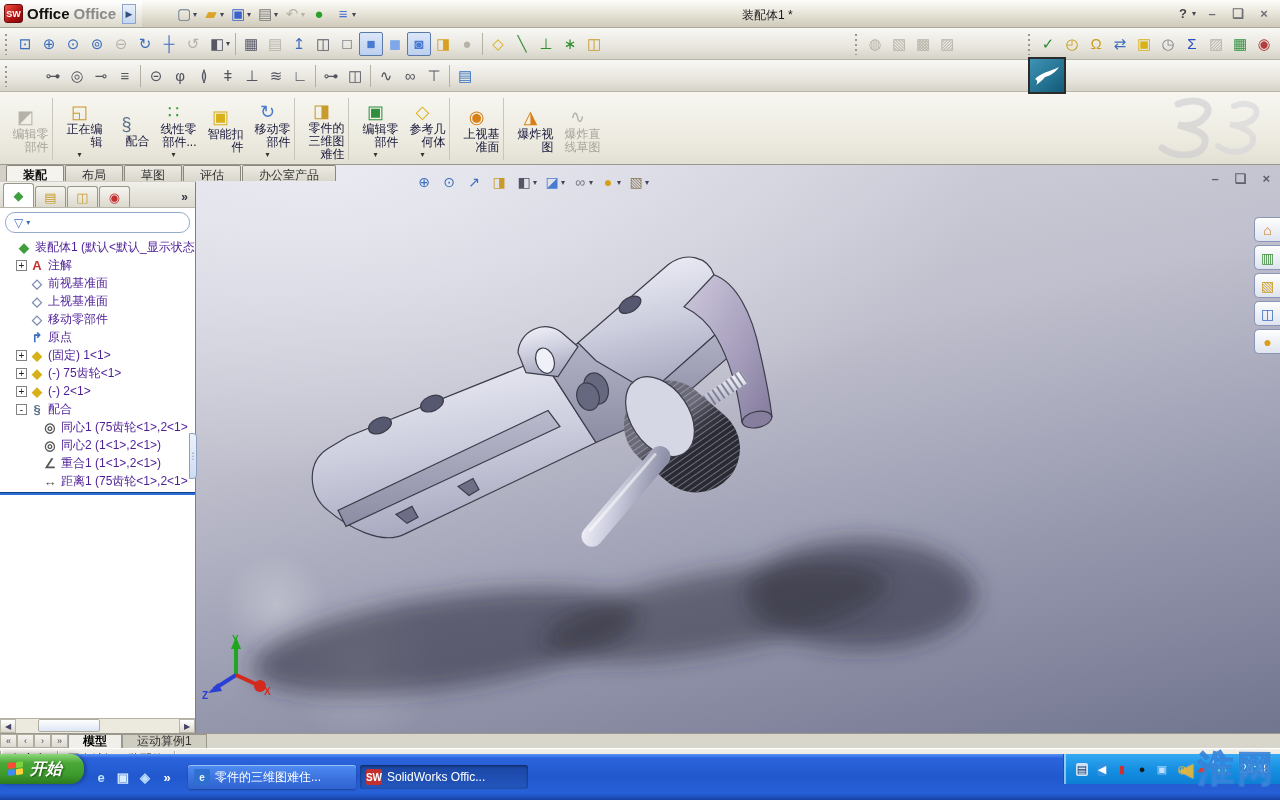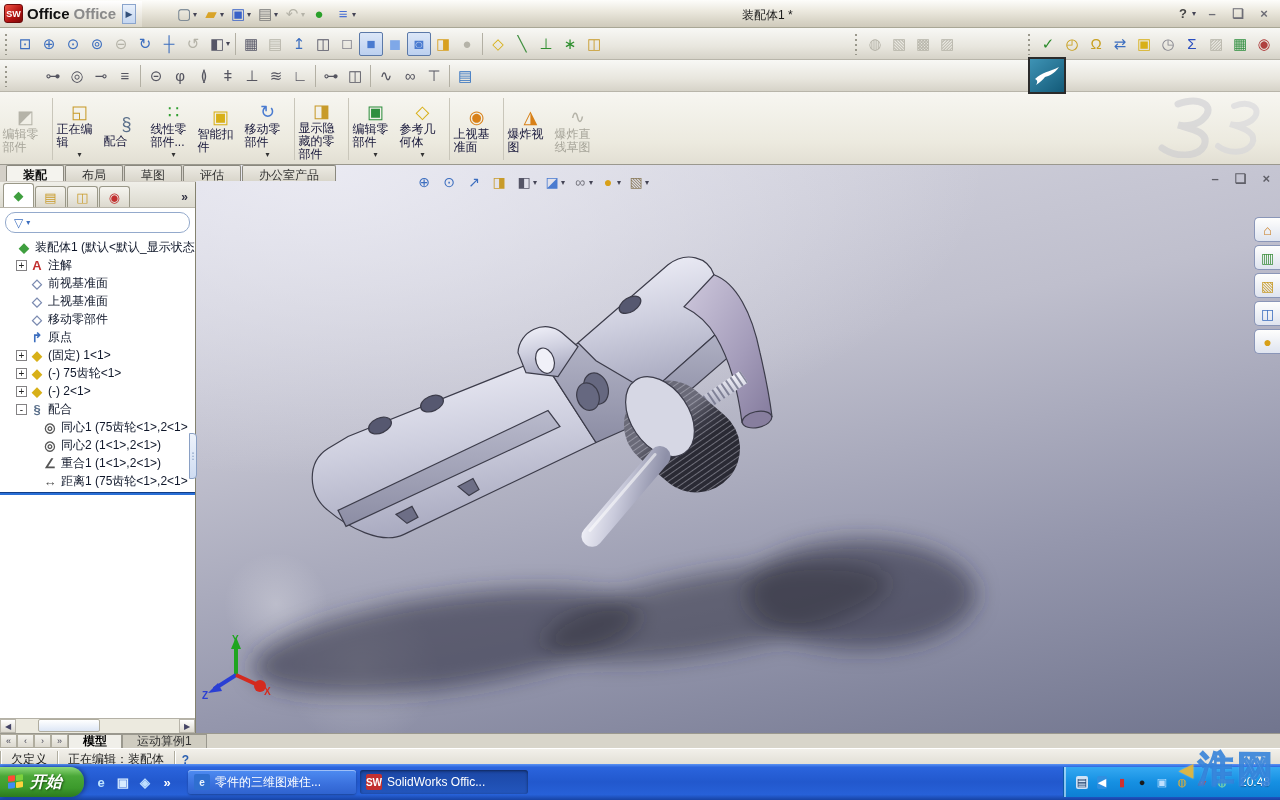--- a/index.html
+++ b/index.html
@@ -49,21 +49,21 @@
     background:linear-gradient(140deg,#3e93b5,#135a78); border:2px solid #2b2b2b;
     display:flex; align-items:center; justify-content:center; }
 
   
   .cm { position:absolute; top:92px; left:0; right:0; height:72px; z-index:10;
     background:linear-gradient(180deg,#f7f6f1 0%,#eceadf 70%,#e2dfd3 100%);
     display:flex; align-items:stretch; padding:2px 0 0 2px; }
   .cm-btn { width:47px; display:flex; flex-direction:column; align-items:center; padding-top:2px;
     color:#17173a; flex:none; }
   .cm-ic { font-size:18px; line-height:22px; height:22px; }
-  .cm-label { font-size:12px; line-height:13px; text-align:left; width:46px; }
+  .cm-label { font-size:12px; line-height:13px; text-align:right; width:46px; }
   .cm-dd { font-size:8px; color:#333; margin-top:1px; }
   .cm-btn.disabled { color:#a7a59a; }
   .cm-btn.disabled .cm-ic { color:#b5b3a8 !important; }
   .cm-sep { width:1px; background:#c9c6ba; margin:4px 3px; flex:none; }
   .ds-ghost { position:absolute; right:12px; top:4px; opacity:.55; }
 
   
   .tabstrip { position:absolute; top:164px; left:0; width:440px; height:17px; z-index:15;
     display:flex; align-items:flex-end; padding-left:6px; }
   .rtab { height:16px; padding:1px 16px 0; margin-right:1px; font-size:12px; color:#333;
@@ -106,21 +106,21 @@
   .filter-bar { height:21px; margin:4px 5px 2px; border:1px solid #94aacc; border-radius:10px;
     display:flex; align-items:center; padding:0 8px; gap:3px; background:#fff; flex:none; }
   .filter-funnel { color:#3c6ebf; font-size:12px; }
   .filter-dd { color:#3c6ebf; font-size:8px; }
   .tree { flex:1; overflow:hidden; padding-top:3px; }
   .tree-row { display:flex; align-items:center; height:18px; padding-left:3px; white-space:nowrap; overflow:hidden; }
   .tree-exp { width:11px; height:11px; border:1px solid #848284; background:#fff; font-size:10px; line-height:9px;
     text-align:center; margin-right:2px; flex:none; color:#222; }
   .tree-exp:empty { border-color:transparent; background:transparent; }
   .tree-ic { width:16px; text-align:center; margin-right:3px; flex:none; font-size:13px; font-weight:bold; }
-  .tree-label { font-size:12px; color:#0f172a; }
+  .tree-label { font-size:12px; color:#4c1d95; }
   .rollback-bar { height:3px; background:#2a6fd6; border-top:1px solid #123f8a; margin-top:2px; }
   .hscroll { height:15px; flex:none; border-top:1px solid #b4b1a6; background:#eceadf;
     display:flex; align-items:center; }
   .sb-btn { width:16px; height:14px; border:1px solid #b8b5aa; background:linear-gradient(#fff,#dcd9cf);
     font-size:8px; color:#446; display:flex; align-items:center; justify-content:center; flex:none; }
   .sb-track { flex:1; position:relative; height:14px; }
   .sb-thumb { position:absolute; left:22px; width:62px; top:0; height:13px; border:1px solid #b0ad9f;
     border-radius:2px; background:linear-gradient(#ffffff,#dde6f5); }
   .splitter-handle { position:absolute; left:189px; top:268px; width:8px; height:46px; z-index:8;
     background:linear-gradient(#eef3fb,#cfdcf2); border:1px solid #8aa0c4; border-radius:0 4px 4px 0;
@@ -139,22 +139,22 @@
   
   .statusbar { position:absolute; left:0; right:0; bottom:30px; height:22px;
     background:linear-gradient(#f2f0ea,#dcd9cf); border-top:1px solid #fff; display:flex; align-items:center;
     z-index:9; }
   .st-left { flex:1; padding-left:6px; color:#1a1a1a; }
   .st-cell { border-left:1px solid #b0ad9f; box-shadow:inset 1px 0 0 #fff; height:18px;
     display:flex; align-items:center; padding:0 10px; color:#1a1a1a; white-space:nowrap; }
   .st-icon { width:22px; justify-content:center; color:#2a5fb0; font-weight:bold; }
 
   
-  .taskbar { position:absolute; left:0; right:0; bottom:0; height:36px; z-index:40;
-    background:linear-gradient(180deg,#5a93f4 0%,#2a64dd 9%,#2258cd 50%,#2761d8 85%,#1743a4 100%); display:flex; align-items:center; }
+  .taskbar { position:absolute; left:0; right:0; bottom:0; height:46px; z-index:40;
+    background:linear-gradient(180deg,#5a93f4 0%,#2a64dd 9%,#2258cd 50%,#2761d8 85%,#1743a4 100%); display:flex; }
   .startbtn { height:30px; padding:0 22px 0 8px; display:flex; align-items:center; gap:6px; flex:none;
     background:linear-gradient(180deg,#8ed87a 0%,#4aa838 30%,#3c9a2c 70%,#2c7a1e 100%);
     border-radius:0 14px 14px 0; box-shadow:2px 0 4px rgba(0,0,0,.35); }
   .startflag { width:16px; height:14px; display:grid; grid-template-columns:7px 7px; grid-template-rows:6px 6px; gap:1px;
     transform:skewY(-6deg); }
   .startflag i { border-radius:1px; }
   .startflag i:nth-child(1){background:#ff4a36;} .startflag i:nth-child(2){background:#7dd13d;}
   .startflag i:nth-child(3){background:#3f8cf3;} .startflag i:nth-child(4){background:#ffd23d;}
   .startlabel { color:#fff; font-weight:bold; font-style:italic; font-size:16px; text-shadow:1px 1px 2px #1c4d12; }
   .ql { display:flex; align-items:center; gap:4px; padding:0 8px; flex:none; }
@@ -505,21 +505,21 @@
         <span class="cm-ic" style="color: rgb(74, 123, 208);">↻</span>
         <span class="cm-label">移动零部件</span>
         <span class="cm-dd">▾</span>
       </div>
     </div>
   <div class="cm-sep"></div>
   <div class="tbgroup">
 
   <div class="cm-btn">
         <span class="cm-ic" style="color: rgb(200, 155, 42);">◨</span>
-        <span class="cm-label">显示隐藏的零部件</span>
+        <span class="cm-label">零件的三维图难住</span>
       </div>
     </div>
   <div class="cm-sep"></div>
   <div class="tbgroup">
 
   <div class="cm-btn">
         <span class="cm-ic" style="color: rgb(47, 143, 63);">▣</span>
         <span class="cm-label">编辑零部件</span>
         <span class="cm-dd">▾</span>
       </div>

